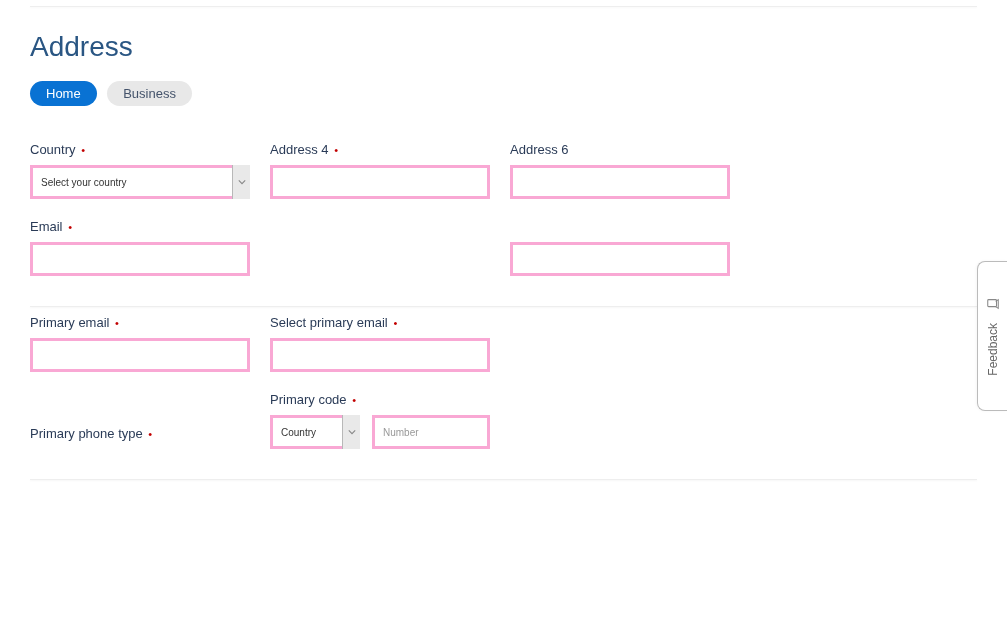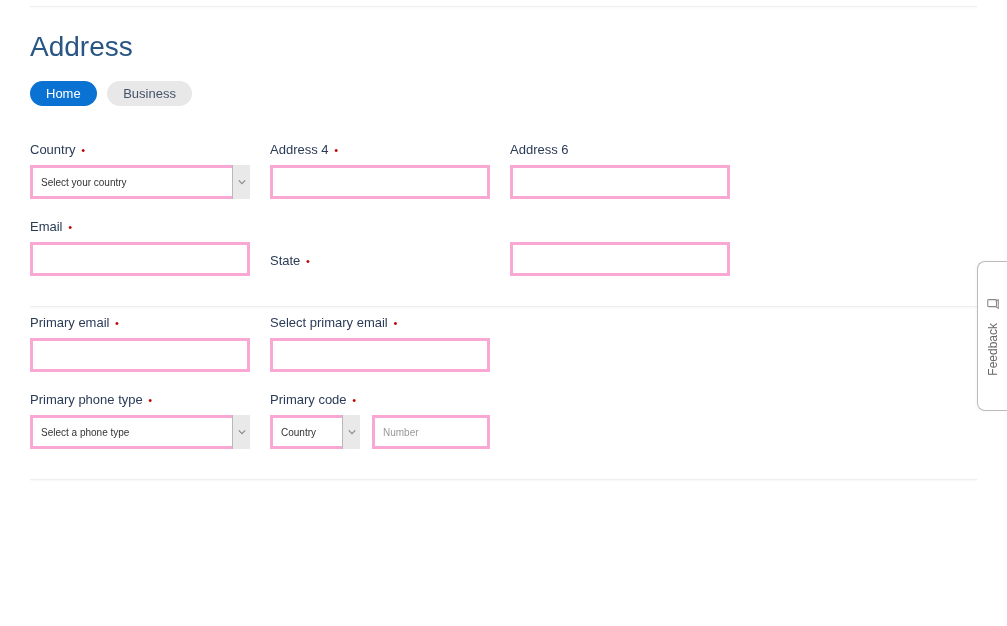--- a/index.html
+++ b/index.html
@@ -78,24 +78,20 @@
 
   <div class="form-row">
     <div class="form-group">
       <label class="form-label">
         <span>Email</span>
         <span class="req-dot">•</span>
       </label>
       <input class="form-input" type="text" style="">
     </div>
     <div class="form-group">
-      <label class="form-label">
-        <span>State</span>
-        <span class="req-dot">•</span>
-      </label>
     </div>
     <div class="form-group">
       <input class="form-input" type="text" style="">
     </div>
   </div>
 
   <hr class="divider">
 
 
   <div class="form-row">
@@ -114,30 +110,20 @@
       <input class="form-input" type="text" style="">
     </div>
   </div>
 
   <div class="form-row">
     <div class="form-group">
       <label class="form-label">
         <span>Primary phone type</span>
         <span class="req-dot">•</span>
       </label>
-      <div class="select-wrap">
-        <select class="form-select">
-          <option>Select a phone type</option>
-        </select>
-        <div class="select-btn">
-            <svg viewBox="0 0 10 6">
-              <path d="M1 1l4 4 4-4" stroke="#888" fill="none" stroke-width="1.4"></path>
-            </svg>
-          </div>
-      </div>
     </div>
     <div class="form-group">
       <label class="form-label">
         <span>Primary code</span>
         <span class="req-dot">•</span>
       </label>
       <div class="phone-row">
         <div class="phone-country">
           <div class="select-wrap">
             <select class="form-select">

